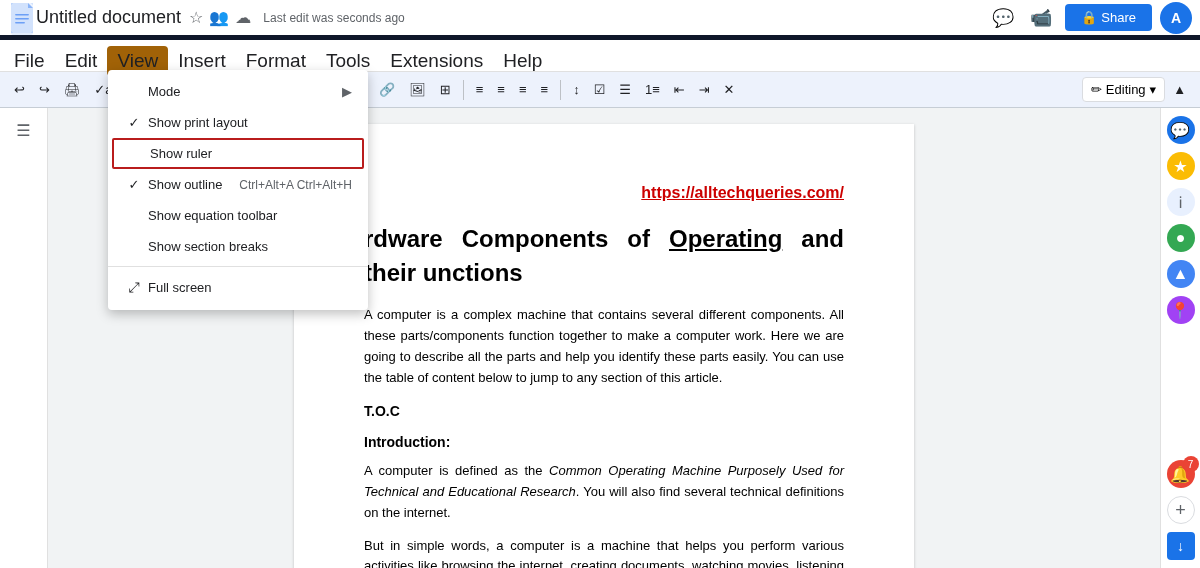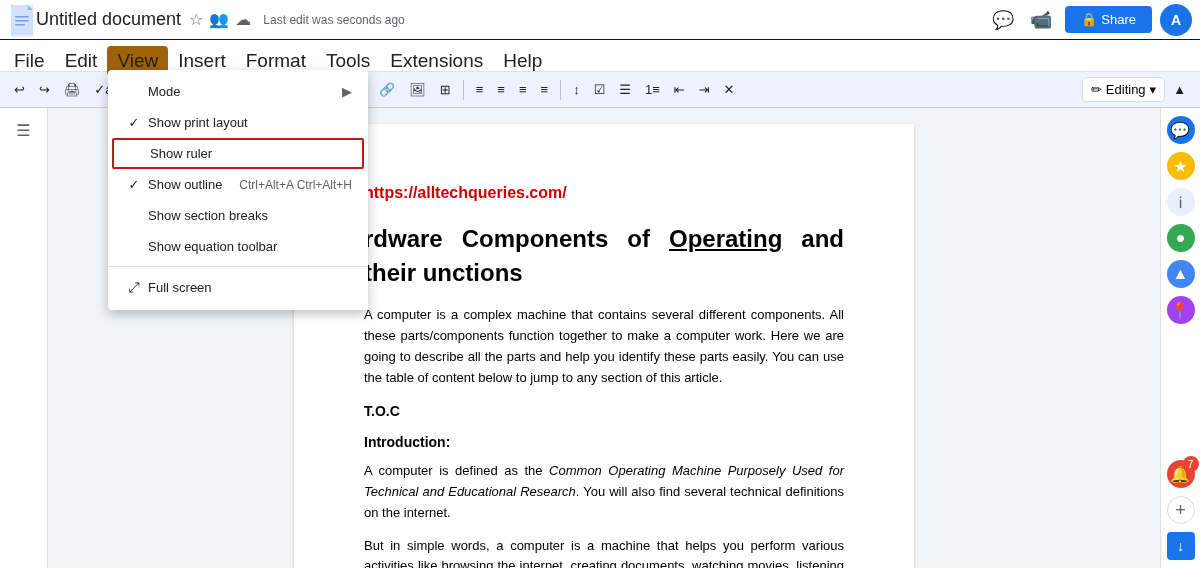--- a/index.html
+++ b/index.html
@@ -1,20 +1,20 @@
 <!DOCTYPE html>
 <html><head>
   <meta charset="utf-8">
   <style>
     * { margin: 0; padding: 0; box-sizing: border-box; }
     body { font-family: Arial, sans-serif; font-size: 13px; background: #f1f3f4; width: 1200px; height: 568px; overflow: hidden; position: relative; }
 
     
     .title-bar {
-      display: flex; align-items: center; background: #fff; height: 40px; padding: 0 8px; border-bottom: 1px solid #0f172a;
+      display: flex; align-items: center; background: #fff; height: 40px; padding: 0 8px; border-bottom: 5px solid #0f172a;
     }
     .doc-title { font-size: 18px; color: #202124; margin-right: 8px; }
     .title-icons { display: flex; gap: 6px; align-items: center; color: #5f6368; font-size: 16px; }
     .title-icons span { cursor: pointer; }
     .last-edit { font-size: 12px; color: #5f6368; flex: 1; margin-left: 12px; }
     .right-buttons { display: flex; gap: 8px; align-items: center; }
     .share-btn { background: #1a73e8; color: white; border: none; border-radius: 4px; padding: 6px 16px; font-size: 13px; cursor: pointer; display: flex; align-items: center; gap: 4px; }
     .avatar { width: 32px; height: 32px; border-radius: 50%; background: #1a73e8; color: white; display: flex; align-items: center; justify-content: center; font-size: 14px; font-weight: bold; }
     .icon-btn { background: none; border: none; cursor: pointer; color: #5f6368; font-size: 18px; padding: 4px; }
 
@@ -41,21 +41,21 @@
     
     .main-area { display: flex; height: calc(568px - 108px); }
 
     
     .left-sidebar { width: 48px; background: #fff; border-right: 1px solid #e0e0e0; display: flex; flex-direction: column; align-items: center; padding-top: 8px; gap: 8px; }
     .sidebar-icon { width: 28px; height: 28px; display: flex; align-items: center; justify-content: center; cursor: pointer; color: #5f6368; border-radius: 4px; font-size: 16px; }
 
     
     .doc-area { flex: 1; background: #f1f3f4; overflow-y: auto; display: flex; justify-content: center; padding: 16px 0; position: relative; }
     .doc-page { width: 620px; background: white; min-height: 700px; padding: 60px 70px; box-shadow: 0 1px 3px rgba(0,0,0,0.2); position: relative; }
-    .watermark { color: #cc0000; font-size: 16px; font-weight: bold; text-align: left; margin-bottom: 20px; }
+    .watermark { color: #cc0000; font-size: 16px; font-weight: bold; text-align: right; margin-bottom: 20px; text-decoration: underline; }
     .doc-h1 { font-size: 24px; font-weight: bold; margin-bottom: 16px; text-align: justify; line-height: 1.4; }
     .doc-h1 .underline-text { text-decoration: underline; }
     .doc-body { font-size: 13px; line-height: 1.6; text-align: justify; }
     .doc-body p { margin-bottom: 12px; }
     .doc-body h3 { font-size: 14px; font-weight: bold; margin-bottom: 8px; }
     .italic-text { font-style: italic; }
 
     
     .right-sidebar { width: 40px; background: #fff; border-left: 1px solid #e0e0e0; display: flex; flex-direction: column; align-items: center; padding-top: 8px; gap: 8px; }
     .right-icon { width: 28px; height: 28px; display: flex; align-items: center; justify-content: center; cursor: pointer; color: #5f6368; border-radius: 50%; font-size: 16px; }
@@ -243,26 +243,26 @@
   </div>
 
   <div class="dropdown-item">
     <span class="check">✓</span>
     <span>Show outline</span>
     <span class="shortcut">Ctrl+Alt+A Ctrl+Alt+H</span>
   </div>
 
   <div class="dropdown-item">
     <span class="check">&nbsp;</span>
+    <span>Show equation toolbar</span>
+  </div>
+
+  <div class="dropdown-item">
+    <span class="check">&nbsp;</span>
     <span>Show section breaks</span>
-  </div>
-
-  <div class="dropdown-item">
-    <span class="check">&nbsp;</span>
-    <span>Show equation toolbar</span>
   </div>
   <div class="dropdown-sep"></div>
 
   <div class="dropdown-item">
     <span class="check" style="font-size:14px;">⤢</span>
     <span>Full screen</span>
   </div>
 </div>
 
 </body></html>

